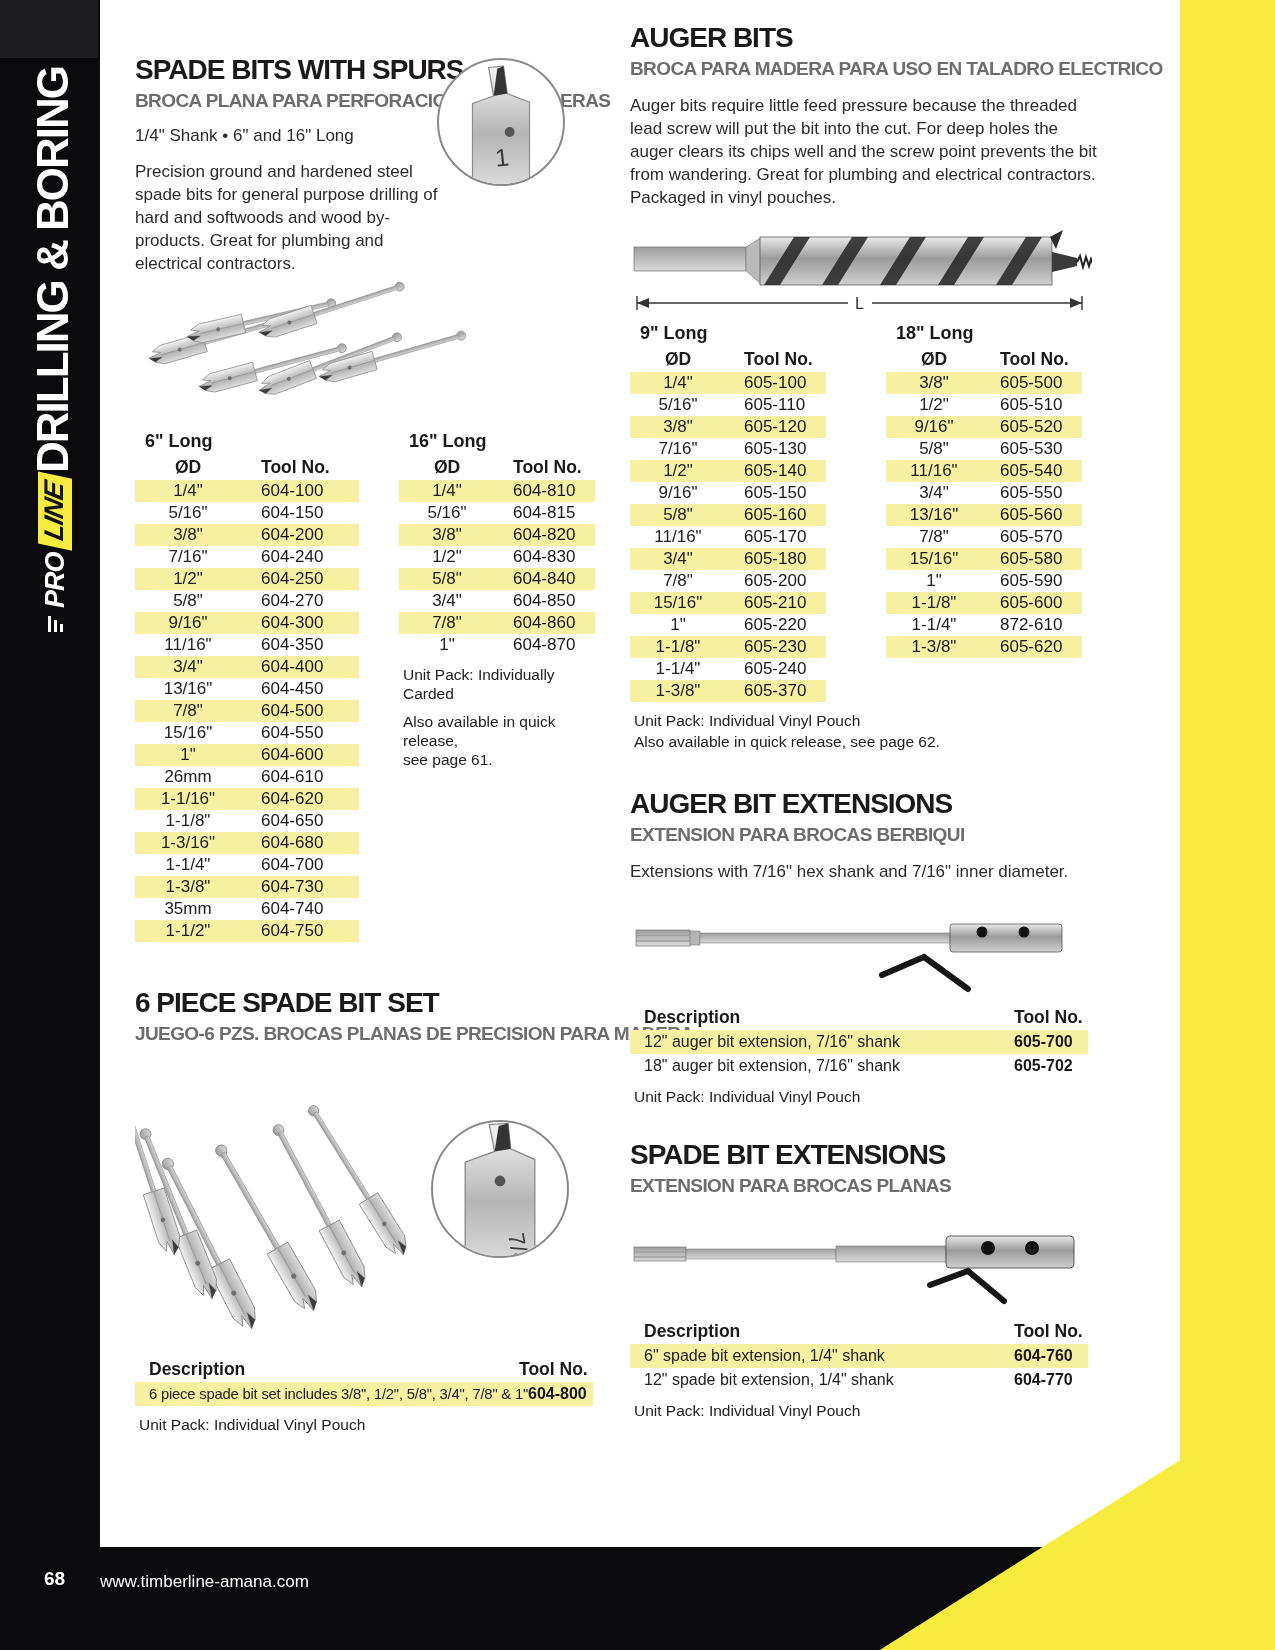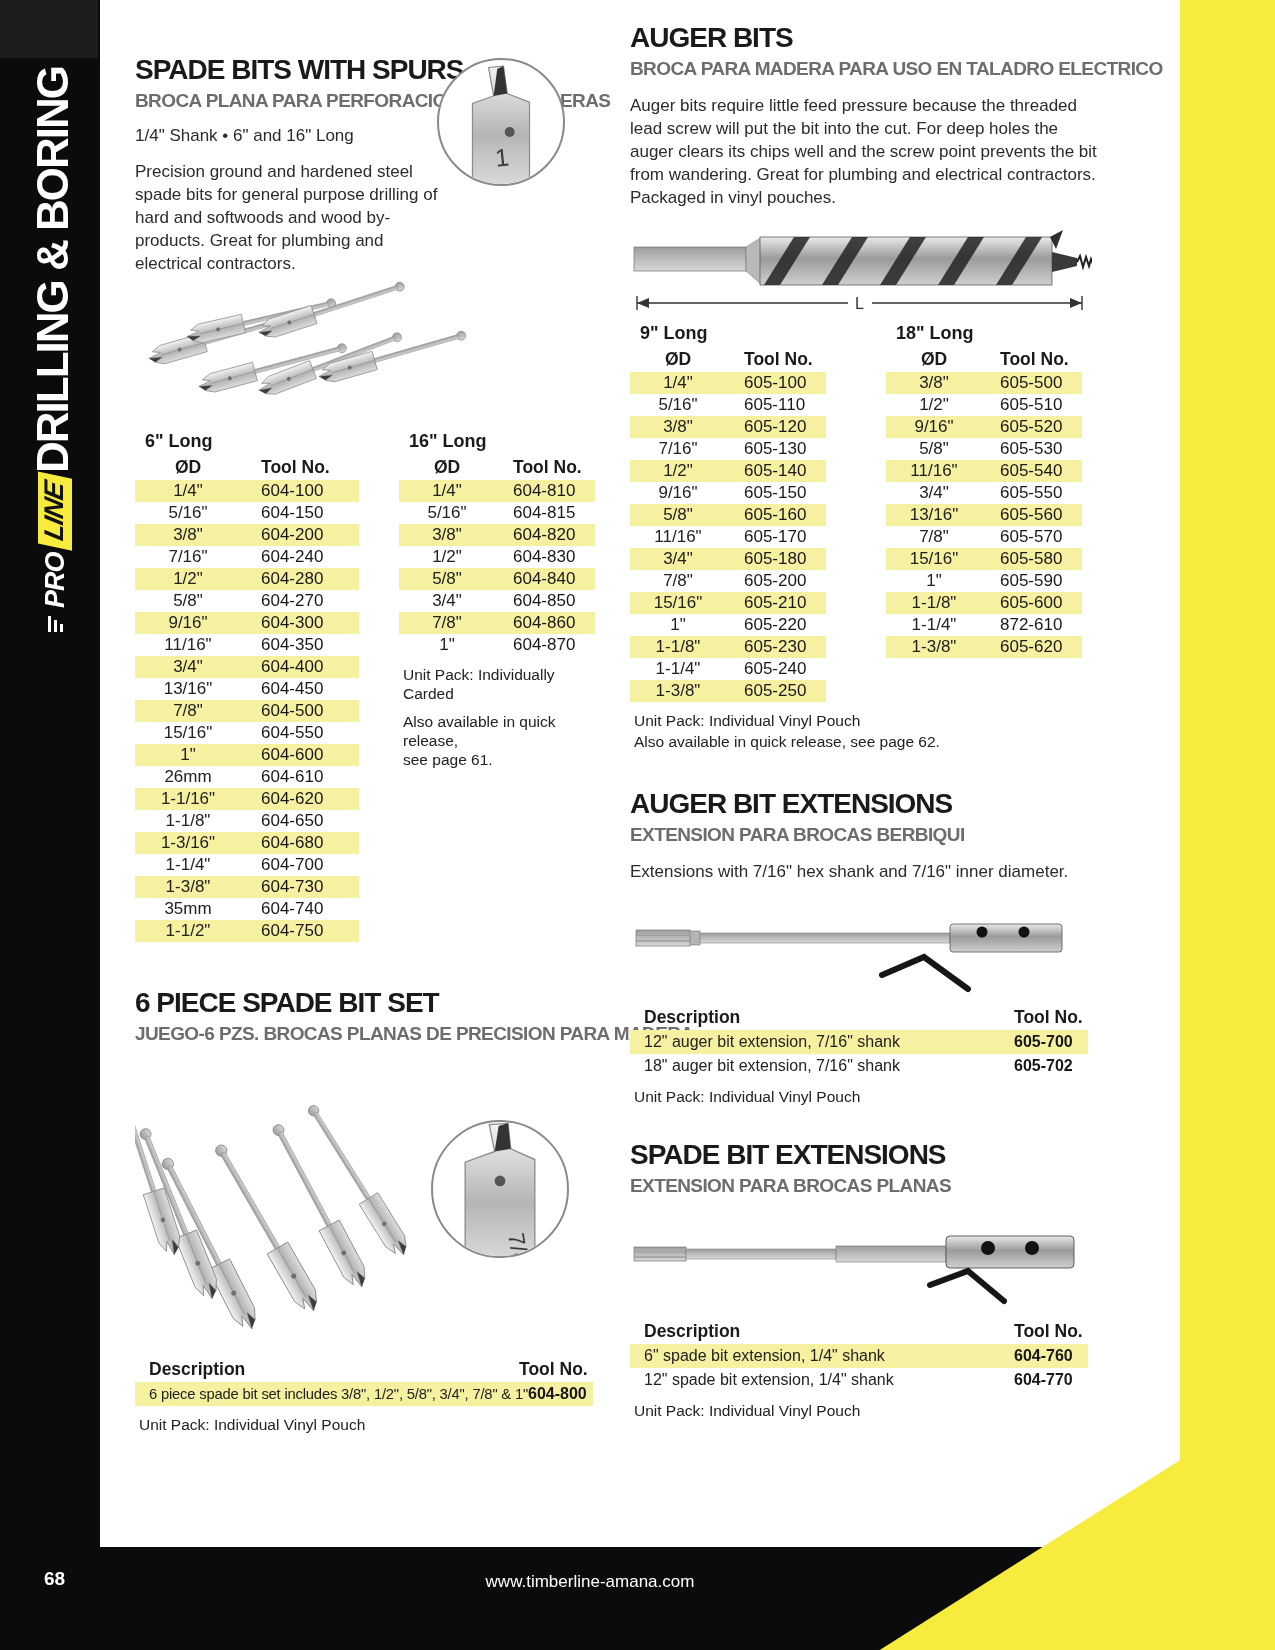--- a/index.html
+++ b/index.html
@@ -12,21 +12,21 @@
   }
   *{margin:0;padding:0;box-sizing:border-box}
   body{background:#444;font-family:"Liberation Sans",sans-serif;}
   .page{position:relative;width:1275px;height:1650px;background:var(--black);overflow:hidden;}
   .corner{position:absolute;left:0;top:0;width:98px;height:58px;background:#1d1d1f;}
   .content{position:absolute;left:100px;top:0;width:1080px;height:1547px;background:#ffffff;}
   .yellow-band{position:absolute;left:1180px;top:0;width:95px;height:100%;background:var(--yellow);}
   .wedge{position:absolute;left:850px;top:1400px;width:425px;height:250px;background:var(--yellow);
          clip-path:polygon(100% 0,100% 100%,7% 100%);}
   .page-num{position:absolute;left:44px;top:1568px;color:#fff;font-size:19px;font-weight:bold;}
-  .website{position:absolute;left:100px;width:980px;top:1572px;text-align:center;color:#fff;font-size:17px;}
+  .website{position:absolute;left:100px;width:980px;top:1572px;color:#fff;font-size:17px;}
 
   
   .side-title{position:absolute;left:14px;top:48px;height:445px;width:78px;
     display:flex;align-items:center;justify-content:center;
     writing-mode:vertical-rl;transform:rotate(180deg);
     color:#fff;font-weight:bold;font-size:44px;letter-spacing:-2px;white-space:nowrap;}
   .brand{position:absolute;left:5px;top:496px;width:100px;height:116px;
     display:flex;align-items:center;justify-content:center;}
   .brand-inner{transform:rotate(-90deg);display:flex;align-items:center;gap:5px;white-space:nowrap;}
   .speed{display:inline-flex;flex-direction:column;gap:3px;margin-right:3px;}
@@ -172,21 +172,21 @@
               <div class="trow yellow">
                 <span class="c1">3/8"</span>
                 <span class="c2">604-200</span>
               </div>
               <div class="trow">
                 <span class="c1">7/16"</span>
                 <span class="c2">604-240</span>
               </div>
               <div class="trow yellow">
                 <span class="c1">1/2"</span>
-                <span class="c2">604-280</span>
+                <span class="c2">604-250</span>
               </div>
               <div class="trow">
                 <span class="c1">5/8"</span>
                 <span class="c2">604-270</span>
               </div>
               <div class="trow yellow">
                 <span class="c1">9/16"</span>
                 <span class="c2">604-300</span>
               </div>
               <div class="trow">
@@ -421,21 +421,21 @@
               <div class="trow yellow">
                 <span class="c1">1-1/8"</span>
                 <span class="c2">605-230</span>
               </div>
               <div class="trow">
                 <span class="c1">1-1/4"</span>
                 <span class="c2">605-240</span>
               </div>
               <div class="trow yellow">
                 <span class="c1">1-3/8"</span>
-                <span class="c2">605-250</span>
+                <span class="c2">605-370</span>
               </div>
             </div>
         </div>
         <div class="tn size-table gap55">
           <div class="tlabel">18" Long</div>
           <div class="thead">
             <span class="h1">ØD</span>
             <span class="h2">Tool No.</span>
           </div>
           <div>

